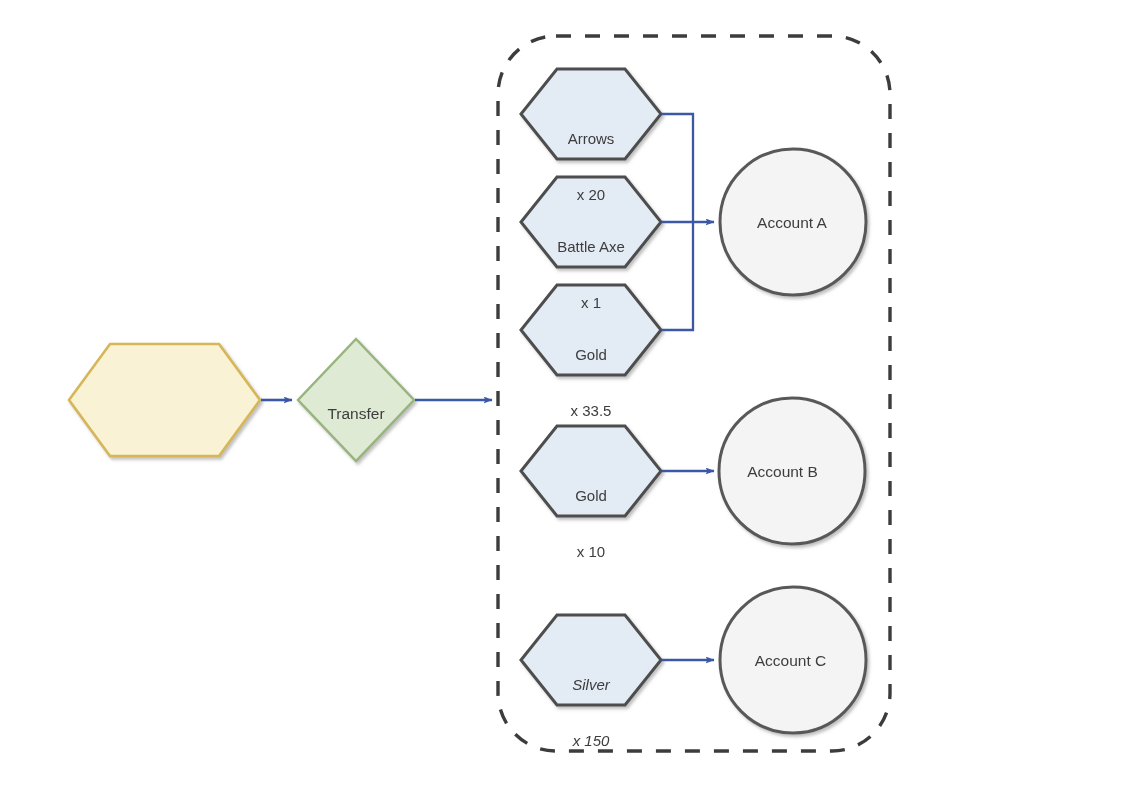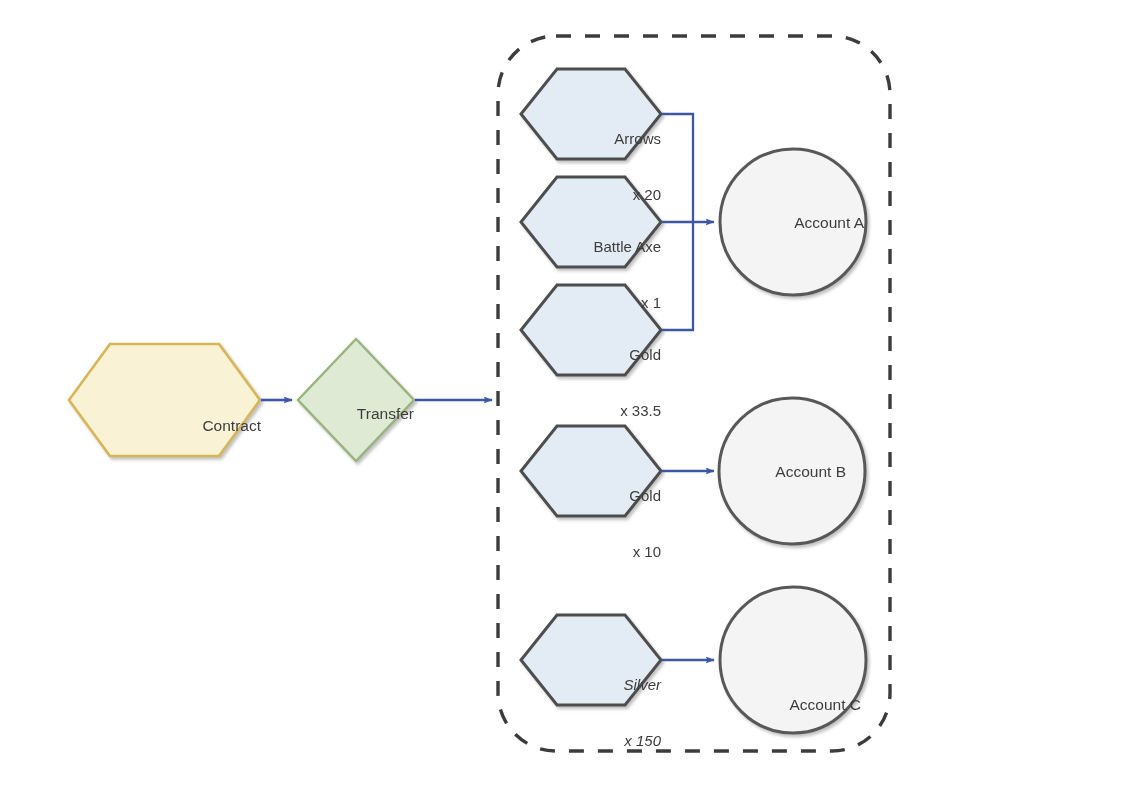--- a/index.html
+++ b/index.html
@@ -20,21 +20,21 @@
   }
   #diagram-svg {
     position: absolute;
     left: 0;
     top: 0;
     width: 1131px;
     height: 797px;
   }
   .shape-label {
     position: absolute;
-    text-align: right;
+    text-align: center;
     color: #3d3d3d;
     font-size: 15.5px;
     line-height: 19px;
     white-space: pre;
     pointer-events: none;
     user-select: none;
   }
   .label-sm {
     font-size: 15px;
     line-height: 18.5px;
@@ -80,21 +80,20 @@
     <polygon points="557,426 625,426 661,471 625,516 557,516 521,471" fill="#e3ebf5" stroke="#4d4d4d" stroke-width="3" filter="url(#softshadow)"></polygon>
     <line x1="662" y1="471" x2="714" y2="471" stroke="#3b57a6" stroke-width="2.5" marker-end="url(#arrowhead)"></line>
     <circle cx="792" cy="471" r="73" fill="#f4f4f4" stroke="#595959" stroke-width="3" filter="url(#softshadow)"></circle>
 
     <polygon points="557,615 625,615 661,660 625,705 557,705 521,660" fill="#e3ebf5" stroke="#4d4d4d" stroke-width="3" filter="url(#softshadow)"></polygon>
     <line x1="662" y1="660" x2="714" y2="660" stroke="#3b57a6" stroke-width="2.5" marker-end="url(#arrowhead)"></line>
     <circle cx="793" cy="660" r="73" fill="#f4f4f4" stroke="#595959" stroke-width="3" filter="url(#softshadow)"></circle>
   </svg>
 
   <div class="shape-label" style="left:69px; top:378px; width:192px;">
-    <div>Contract</div>
   </div>
 
   <div class="shape-label" style="left:298px; top:404px; width:116px;">Transfer</div>
 
   <div class="shape-label label-sm" style="left:521px; top:93px; width:140px;">
     <div>Arrows</div>
     <div>x 20</div>
   </div>
 
   <div class="shape-label label-sm" style="left:521px; top:201px; width:140px;">
@@ -114,15 +113,15 @@
 
   <div class="shape-label label-sm" style="left:521px; top:639px; width:140px;font-style:italic;">
     <div>Silver</div>
     <div>x 150</div>
   </div>
 
   <div class="shape-label" style="left:720px; top:213px; width:144px;">Account A</div>
 
   <div class="shape-label" style="left:719px; top:462px; width:127px;">Account B</div>
 
-  <div class="shape-label" style="left:720px; top:651px; width:141px;margin-top:44px;">Account C</div>
+  <div class="shape-label" style="left:720px; top:651px; width:141px;">Account C</div>
 
 </div>
 
 </body></html>

